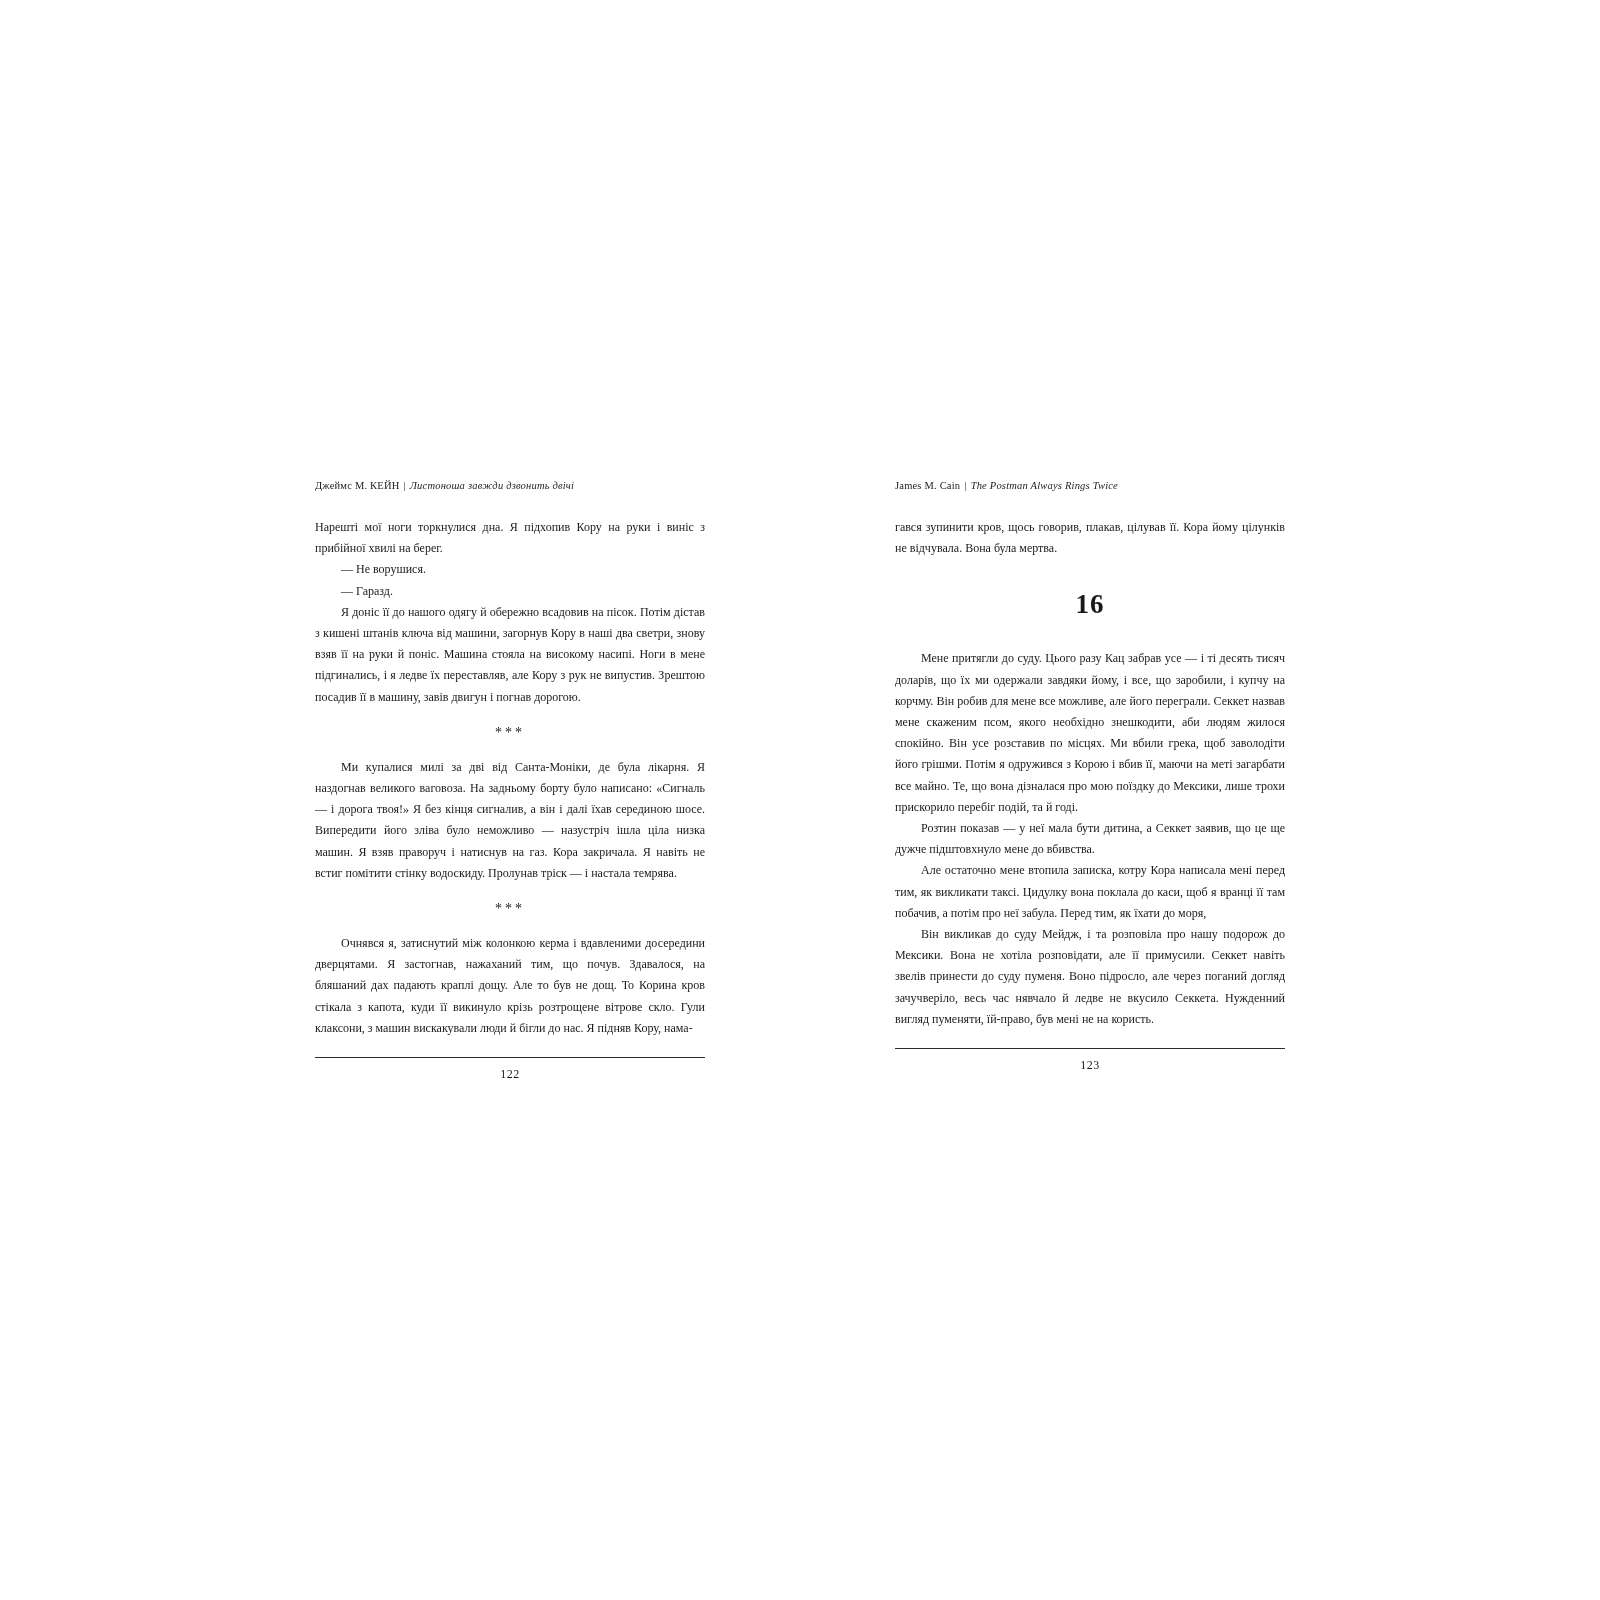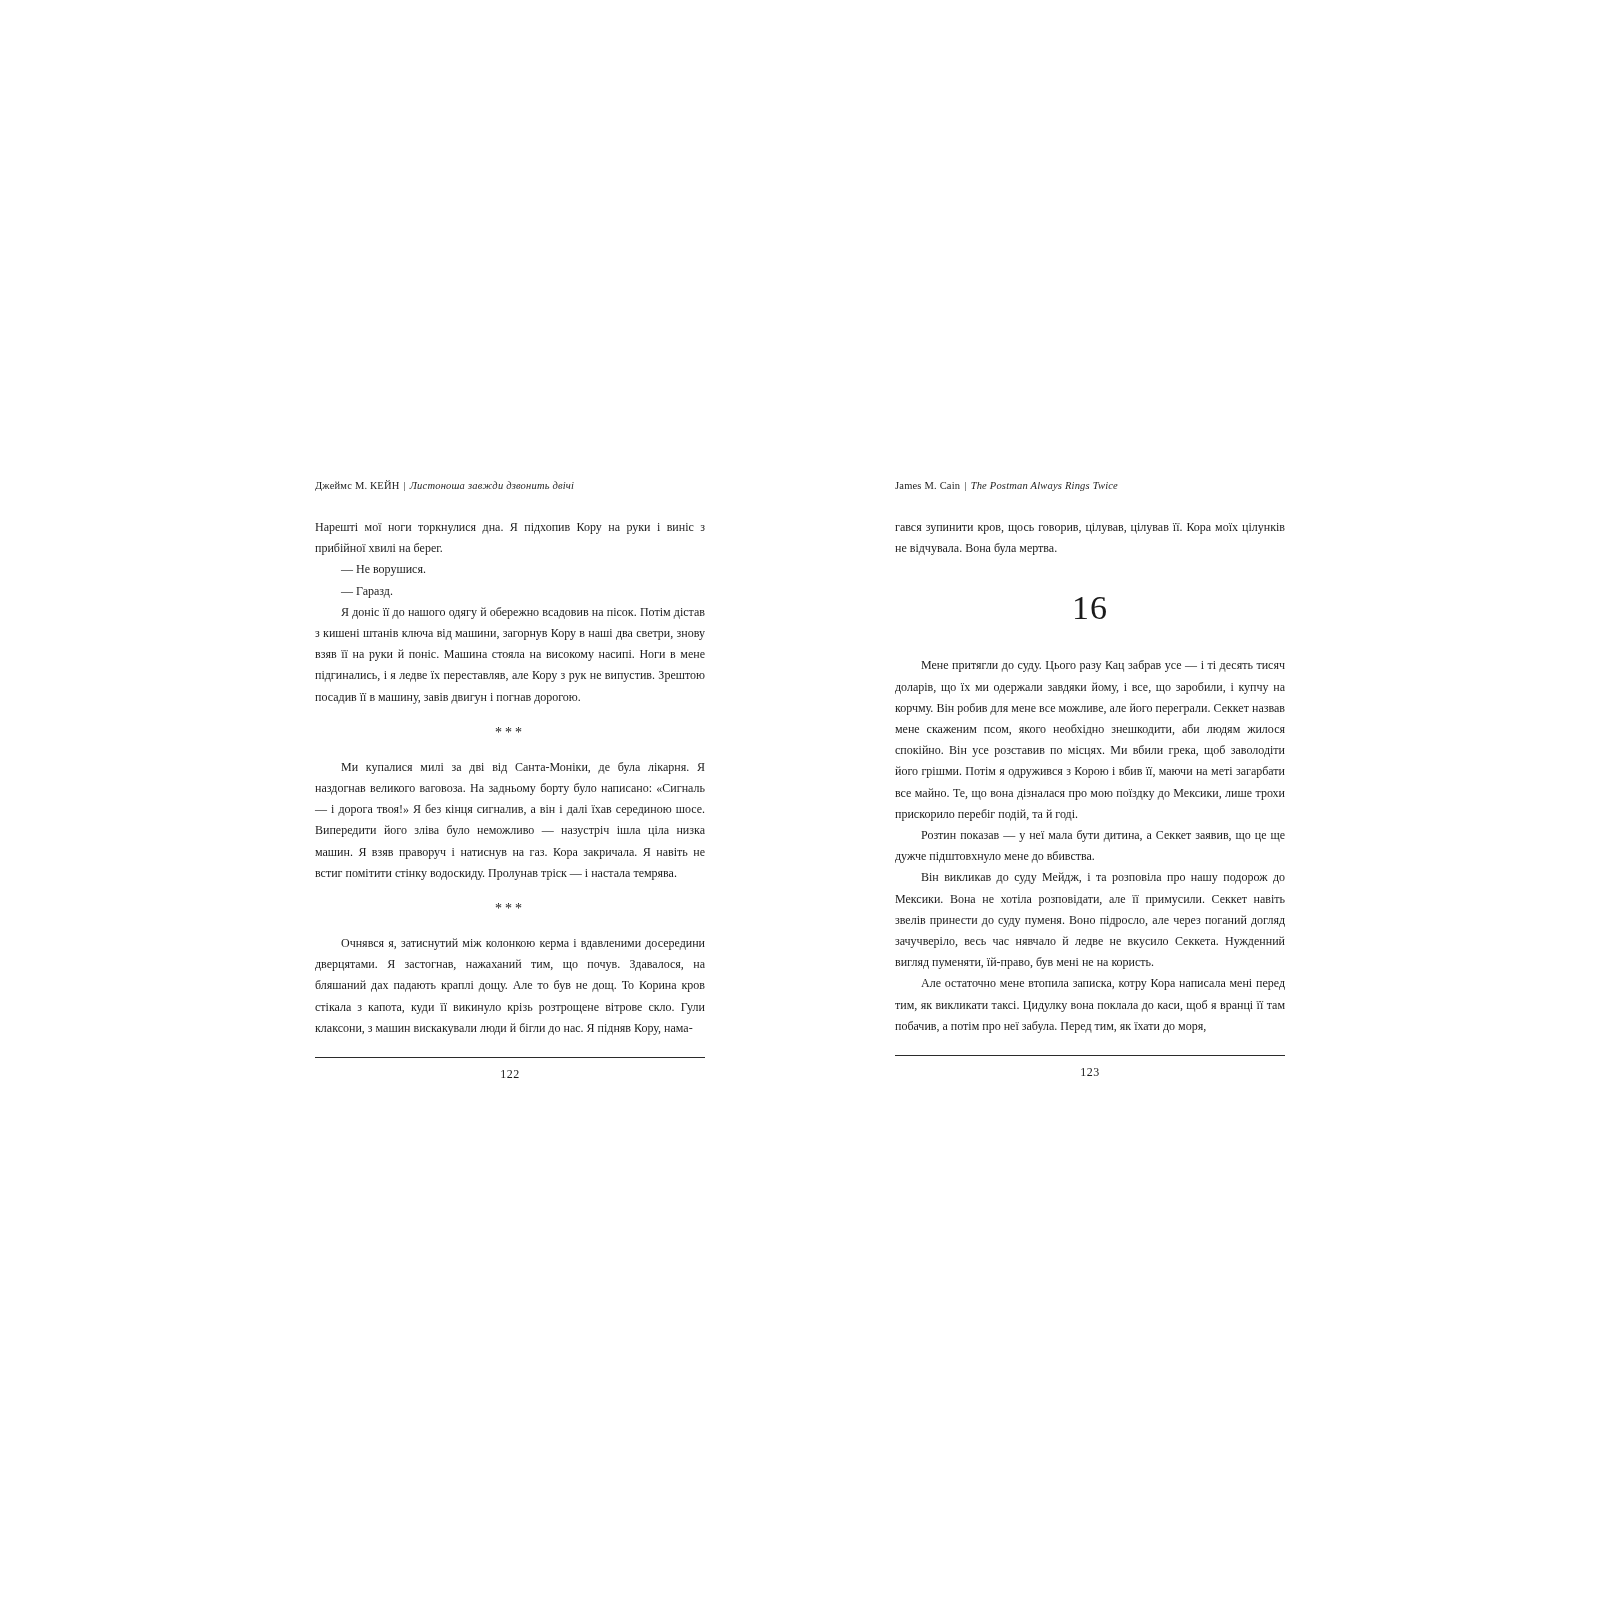--- a/index.html
+++ b/index.html
@@ -62,22 +62,22 @@
   }
   .dinkus {
     text-align: center;
     font-size: 14px;
     letter-spacing: 3px;
     margin: 14px 0 14px 0;
     line-height: 21px;
   }
   .chapter-number {
     text-align: center;
-    font-size: 34px;
-    font-weight: 400;
+    font-size: 27px;
+    font-weight: 700;
     margin: 30px 0 28px 0;
     letter-spacing: 1px;
   }
   .folio-wrap {
     margin-top: 18px;
     text-align: center;
   }
   .folio-rule {
     width: 100%;
     height: 1px;
@@ -119,28 +119,28 @@
       <div class="folio">122</div>
     </div>
   </div>
 
   <div class="page page-right">
     <div class="running-head">
       <span>James M. Cain</span><span class="sep">|</span><span class="title-italic">The Postman Always Rings Twice</span>
     </div>
 
     <div class="body-text">
-      <p>гався зупинити кров, щось говорив, цілував, цілував її. Кора моїх цілунків не відчувала. Вона була мертва.</p>
+      <p>гався зупинити кров, щось говорив, плакав, цілував її. Кора йому цілунків не відчувала. Вона була мертва.</p>
 
       <div class="chapter-number">16</div>
 
       <p class="indent">Мене притягли до суду. Цього разу Кац забрав усе — і ті десять тисяч доларів, що їх ми одержали завдяки йому, і все, що заробили, і купчу на корчму. Він робив для мене все можливе, але його переграли. Секкет назвав мене скаженим псом, якого необхідно знешкодити, аби людям жилося спокійно. Він усе розставив по місцях. Ми вбили грека, щоб заволодіти його грішми. Потім я одружився з Корою і вбив її, маючи на меті загарбати все майно. Те, що вона дізналася про мою поїздку до Мексики, лише трохи прискорило перебіг подій, та й годі.</p>
       <p class="indent">Розтин показав — у неї мала бути дитина, а Секкет заявив, що це ще дужче підштовхнуло мене до вбивства.</p>
+      <p class="indent">Але остаточно мене втопила записка, котру Кора написала мені перед тим, як викликати таксі. Цидулку вона поклала до каси, щоб я вранці її там побачив, а потім про неї забула. Перед тим, як їхати до моря,</p>
       <p class="indent">Він викликав до суду Мейдж, і та розповіла про нашу подорож до Мексики. Вона не хотіла розповідати, але її примусили. Секкет навіть звелів принести до суду пуменя. Воно підросло, але через поганий догляд зачучверіло, весь час нявчало й ледве не вкусило Секкета. Нужденний вигляд пуменяти, їй-право, був мені не на користь.</p>
-      <p class="indent">Але остаточно мене втопила записка, котру Кора написала мені перед тим, як викликати таксі. Цидулку вона поклала до каси, щоб я вранці її там побачив, а потім про неї забула. Перед тим, як їхати до моря,</p>
     </div>
 
     <div class="folio-wrap">
       <div class="folio-rule"></div>
       <div class="folio">123</div>
     </div>
   </div>
 
 </div>
 

